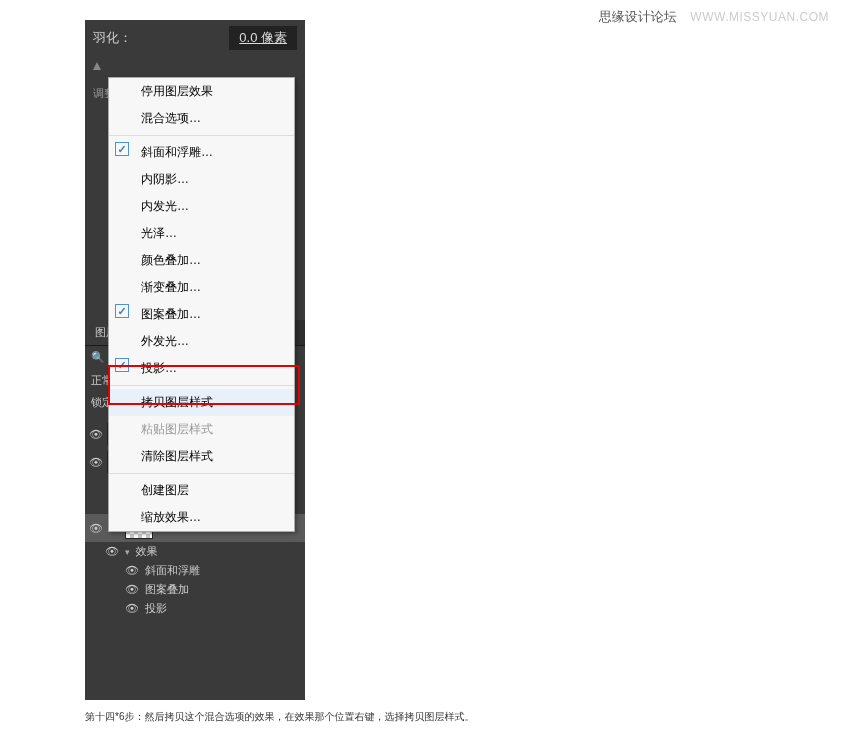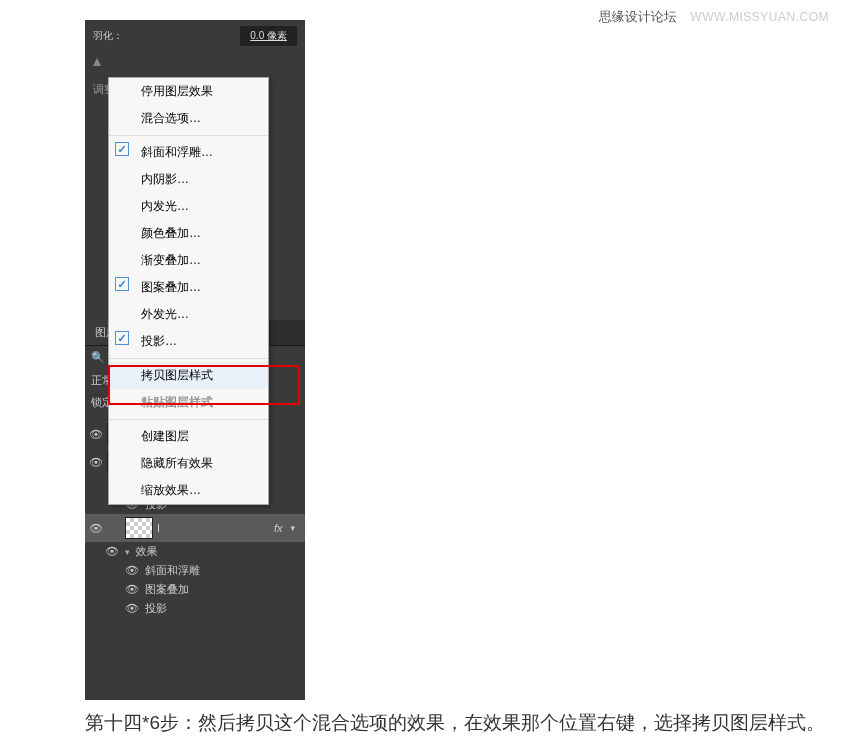--- a/index.html
+++ b/index.html
@@ -4,52 +4,52 @@
   <style>
     * { margin: 0; padding: 0; box-sizing: border-box; }
     body { font-family: "Microsoft YaHei", SimSun, sans-serif; font-size: 12px; background: #fff; width: 844px; height: 742px; position: relative; }
     
     .watermark { position: absolute; top: 8px; right: 15px; font-size: 13px; color: #999; }
     .watermark .cn { color: #555; margin-right: 10px; font-weight: 500; }
     .watermark .en { color: #ccc; font-size: 12px; letter-spacing: 0.5px; }
     
     .screenshot { position: absolute; left: 85px; top: 20px; width: 220px; height: 680px; background: #3a3a3a; overflow: visible; }
     
-    .panel-top { background: #3a3a3a; padding: 6px 8px; display: flex; align-items: center; justify-content: space-between; color: #ccc; font-size: 10px; }
+    .panel-top { background: #3a3a3a; padding: 6px 8px; display: flex; align-items: center; justify-content: space-between; color: #ccc; font-size: 13px; }
     .feather-val { background: #222; padding: 3px 10px; color: #ddd; text-decoration: underline; }
     
     .slider-track { height: 20px; background: #3a3a3a; padding: 0 8px; position: relative; }
     .slider-track::before { content: ""; position: absolute; top: 6px; left: 8px; width: 8px; height: 8px; background: #888; clip-path: polygon(50% 0, 100% 100%, 0 100%); }
     
     .adjust-lbl { color: #999; font-size: 11px; padding: 10px 8px; }
     
-    .context-menu { position: absolute; left: 108px; top: 77px; width: 161px; background: #f7f7f7; border: 1px solid #aaa; box-shadow: 2px 2px 4px rgba(0,0,0,0.3); z-index: 10; }
+    .context-menu { position: absolute; left: 108px; top: 77px; width: 187px; background: #f7f7f7; border: 1px solid #aaa; box-shadow: 2px 2px 4px rgba(0,0,0,0.3); z-index: 10; }
     .menu-item { padding: 5px 10px 5px 32px; color: #000; font-size: 12px; position: relative; cursor: default; }
-    .menu-item.disabled { color: #999; font-weight: bold; }
+    .menu-item.disabled { color: #999; }
     .menu-sep { height: 1px; background: #ddd; margin: 3px 0; }
     .check { position: absolute; left: 6px; top: 3px; width: 14px; height: 14px; border: 1px solid #5090d8; display: flex; align-items: center; justify-content: center; color: #4080d0; font-size: 11px; font-weight: bold; }
     .highlight-box { position: absolute; left: 108px; top: 365px; width: 192px; height: 40px; border: 2px solid #e20000; z-index: 20; pointer-events: none; }
     
     .panel-mid { position: absolute; top: 300px; left: 0; right: 0; }
     .tab-row { display: flex; background: #2e2e2e; border-bottom: 1px solid #1a1a1a; }
     .tab { padding: 5px 10px; color: #ccc; font-size: 11px; background: #3a3a3a; }
     .search-row { display: flex; align-items: center; padding: 4px 6px; background: #3a3a3a; color: #ccc; font-size: 11px; gap: 4px; }
     .mode-row { display: flex; align-items: center; padding: 4px 6px; background: #3a3a3a; color: #ccc; font-size: 11px; }
     .lock-row { display: flex; align-items: center; padding: 3px 6px; background: #3a3a3a; color: #ccc; font-size: 11px; }
     
     .layers-area { position: absolute; top: 400px; left: 0; right: 0; bottom: 0; background: #3a3a3a; }
     .layer-row { display: flex; align-items: center; padding: 3px 4px; color: #ccc; font-size: 11px; gap: 4px; }
     .eye { width: 14px; height: 14px; display: flex; align-items: center; justify-content: center; color: #ccc; }
     .thumb { width: 28px; height: 22px; background: #fff; background-image: repeating-conic-gradient(#ccc 0% 25%, #fff 0% 50%); background-size: 8px 8px; border: 1px solid #222; }
     .fx-badge { margin-left: auto; font-style: italic; color: #ccc; padding-right: 4px; font-size: 11px; }
     .effect-row { display: flex; align-items: center; padding: 2px 4px 2px 20px; color: #ccc; font-size: 11px; gap: 6px; }
     .sub-effect { padding-left: 40px; }
     .arrow { font-size: 9px; color: #aaa; }
     
-    .caption { position: absolute; left: 85px; top: 710px; font-size: 19px; color: #333; }
+    .caption { position: absolute; left: 85px; top: 710px; font-size: 10px; color: #333; }
   </style>
 </head>
 <body>
 
 <div class="watermark">
   <span class="cn">思缘设计论坛</span>
   <span class="en">WWW.MISSYUAN.COM</span>
 </div>
 
 <div class="screenshot">
@@ -125,35 +125,36 @@
 <div class="context-menu">
   <div class="menu-item">停用图层效果</div>
   <div class="menu-item">混合选项…</div>
   <div class="menu-sep"></div>
   <div class="menu-item">
     <span class="check">✓</span>
     <span>斜面和浮雕…</span>
   </div>
   <div class="menu-item">内阴影…</div>
   <div class="menu-item">内发光…</div>
+  <div class="menu-item">光泽…</div>
   <div class="menu-item">颜色叠加…</div>
   <div class="menu-item">渐变叠加…</div>
   <div class="menu-item">
     <span class="check">✓</span>
     <span>图案叠加…</span>
   </div>
   <div class="menu-item">外发光…</div>
   <div class="menu-item">
     <span class="check">✓</span>
     <span>投影…</span>
   </div>
   <div class="menu-sep"></div>
   <div class="menu-item" style="background:#e8f0fa;">拷贝图层样式</div>
   <div class="menu-item disabled">粘贴图层样式</div>
+  <div class="menu-item">清除图层样式</div>
   <div class="menu-sep"></div>
   <div class="menu-item">创建图层</div>
-  <div class="menu-item">隐藏所有效果</div>
   <div class="menu-item">缩放效果…</div>
 </div>
 
 <div class="highlight-box"></div>
 
 <div class="caption">第十四*6步：然后拷贝这个混合选项的效果，在效果那个位置右键，选择拷贝图层样式。</div>
 
 </body></html>

